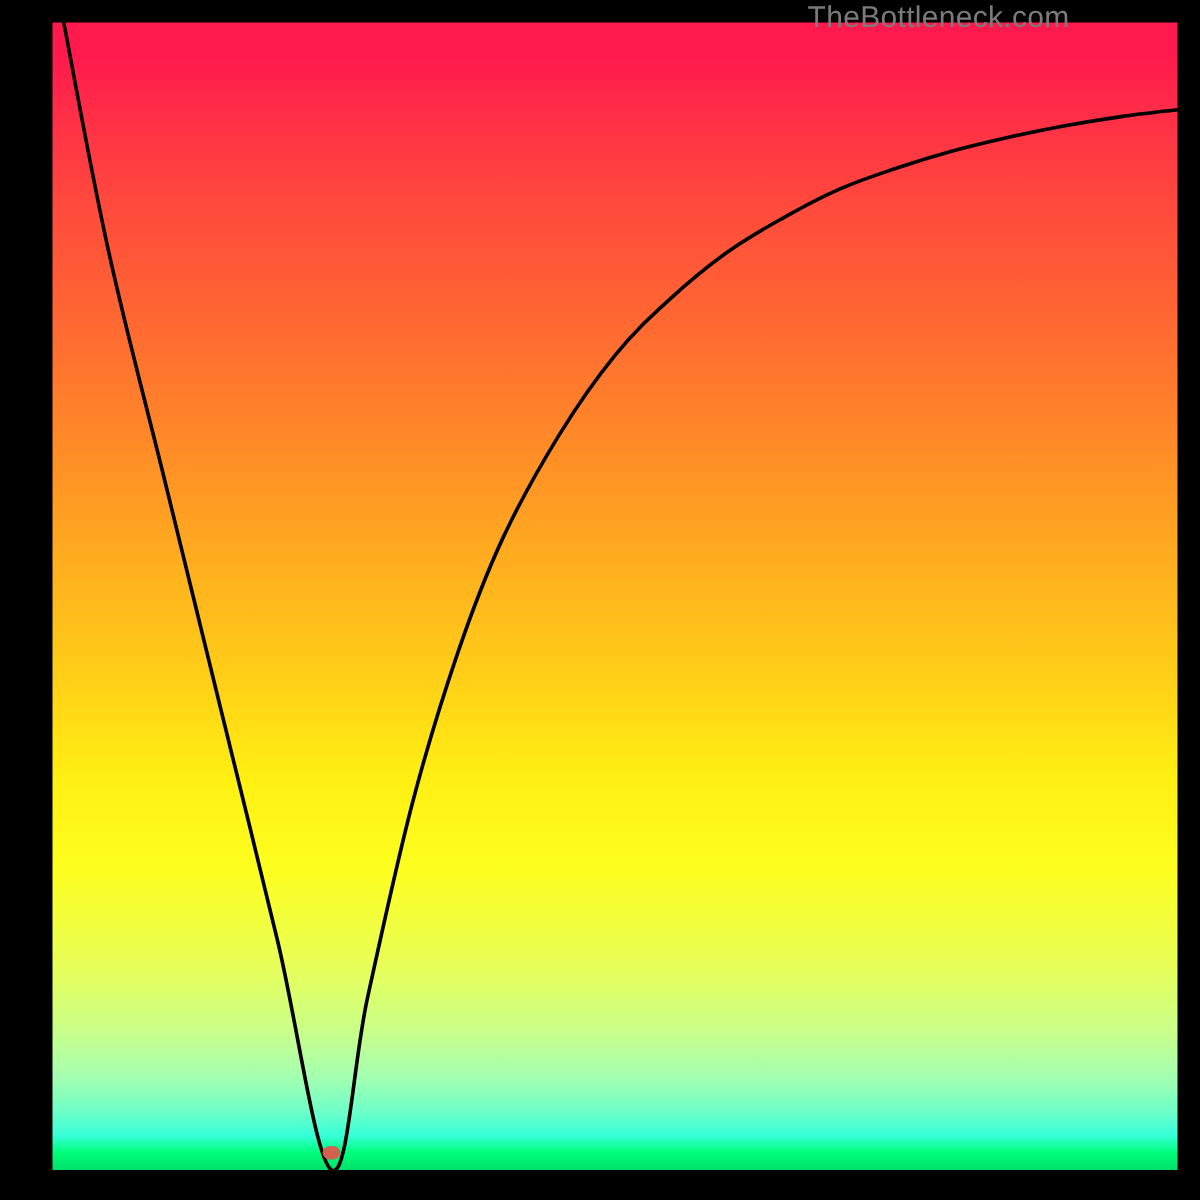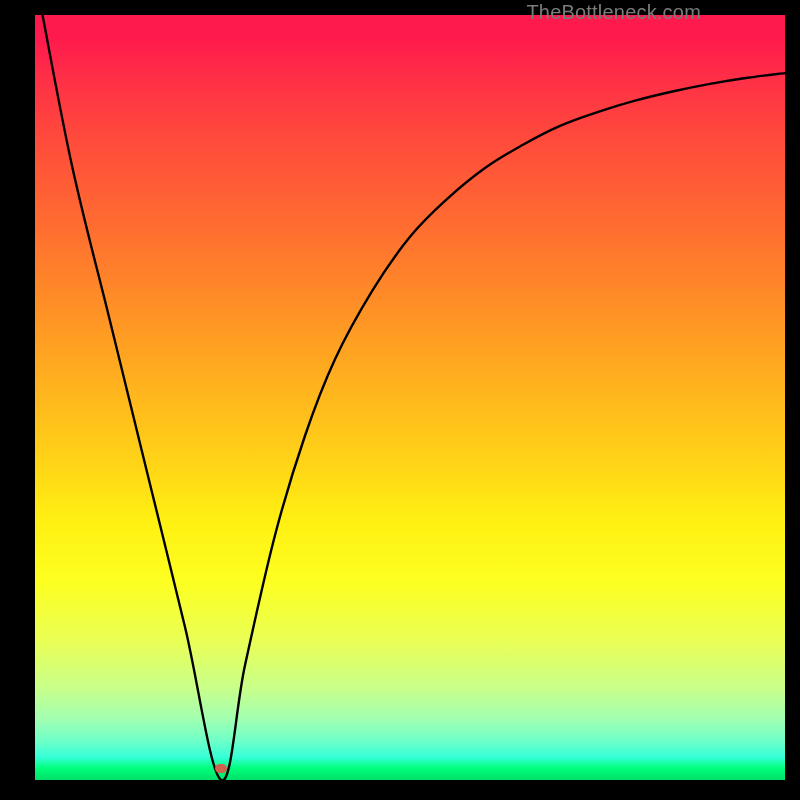--- a/index.html
+++ b/index.html
@@ -9,20 +9,21 @@
     height: 800px;
     overflow: hidden;
     background: #000;
     font-family: Arial, Helvetica, sans-serif;
   }
   .frame {
     position: relative;
     width: 715px;
     height: 800px;
     background: #000;
+    padding-left: 12px;
   }
   .plot {
     position: absolute;
     left: 35px;
     top: 15px;
     width: 750px;
     height: 765px;
     
     background: linear-gradient(to bottom,
       #ff1a4d 0%,

